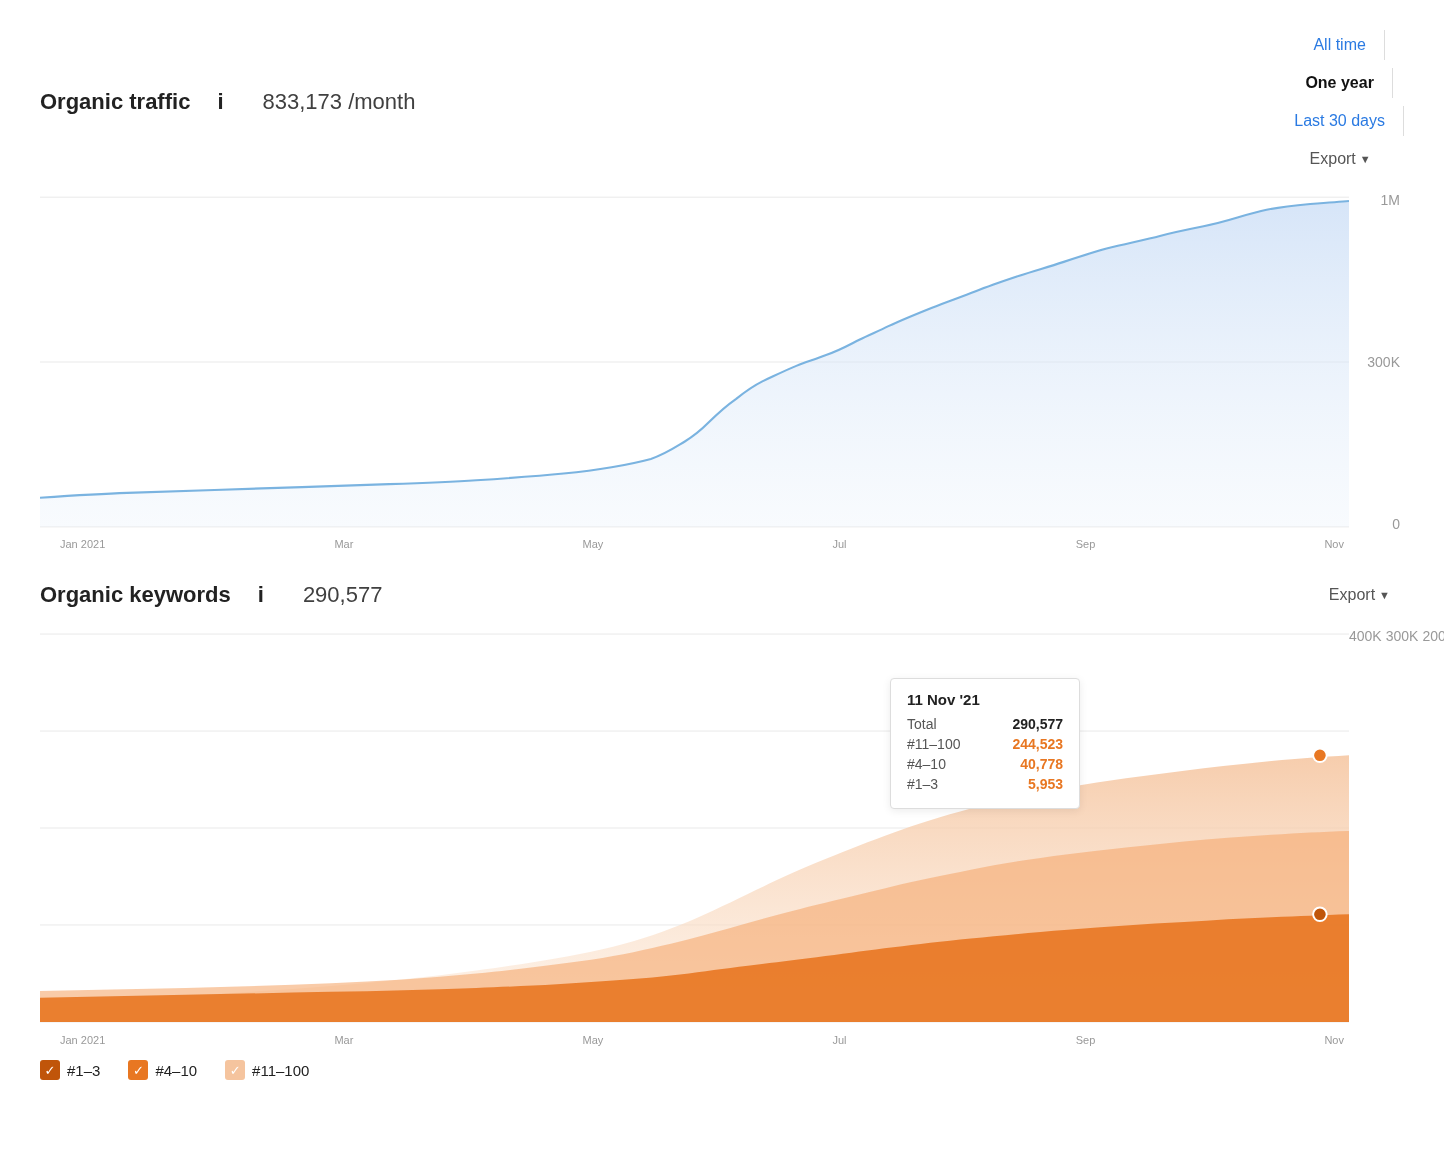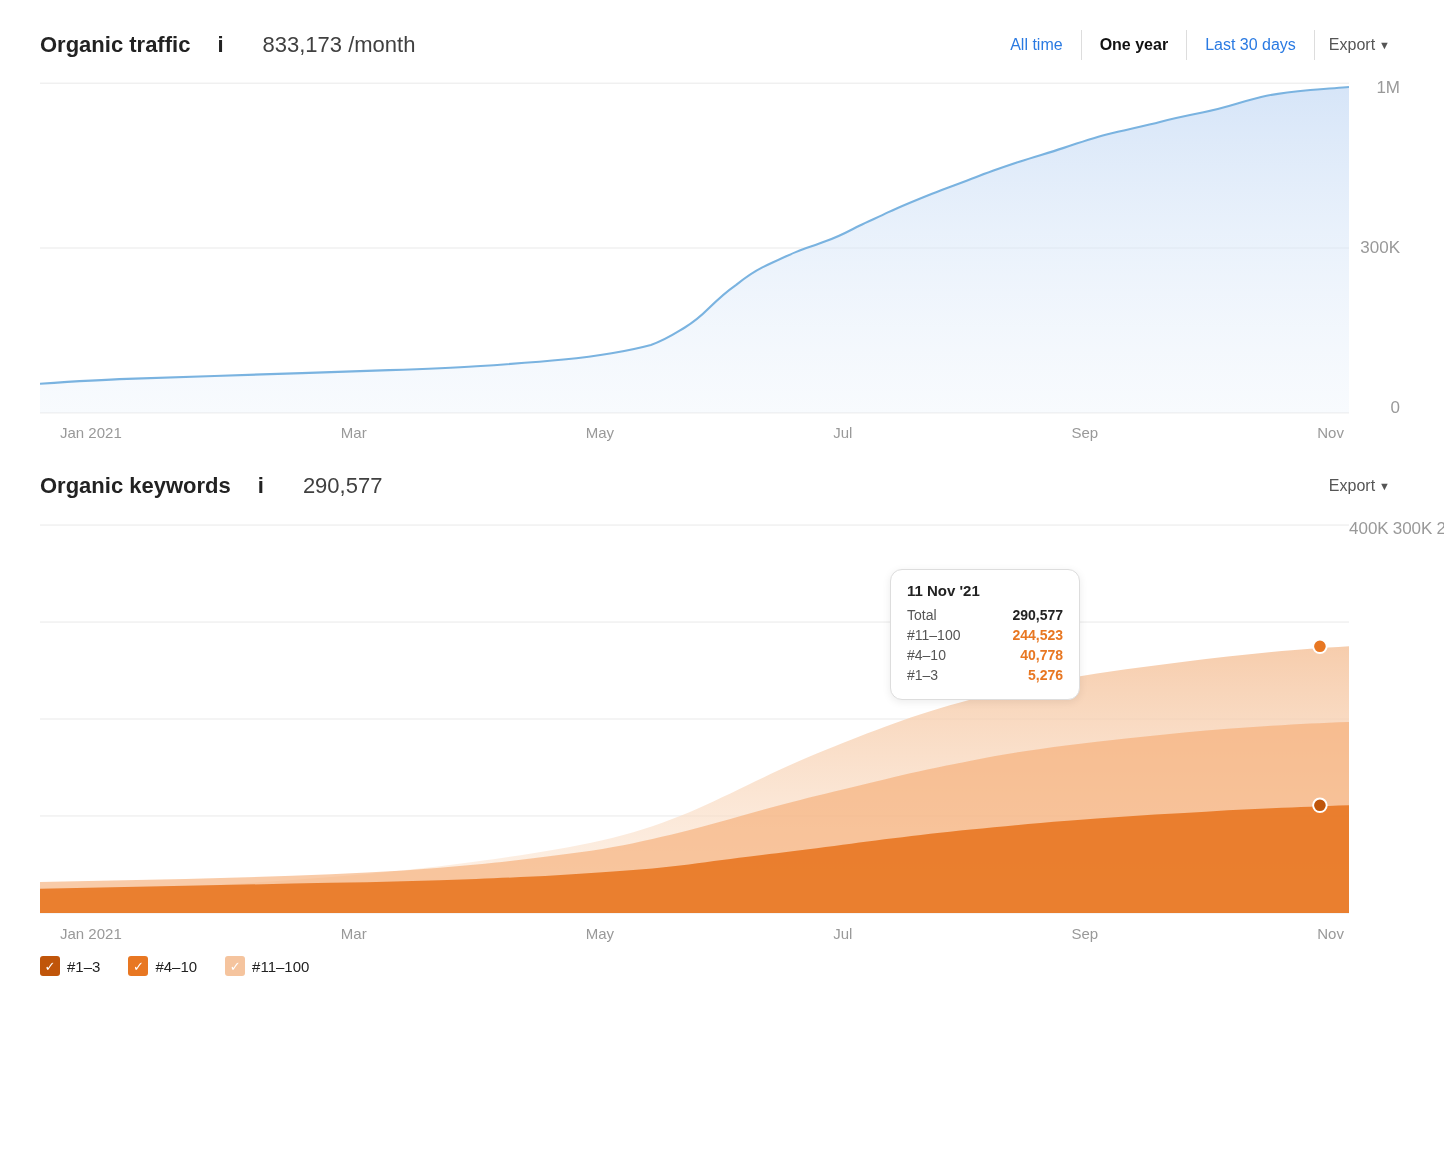--- a/index.html
+++ b/index.html
@@ -31,21 +31,22 @@
     }
     .title-left {
       display: flex;
       align-items: baseline;
       gap: 27px;
     }
 
     .time-filters {
       display: flex;
       align-items: center;
-      gap: 0;
+      gap: 8px;
+      flex-direction: column;
     }
     .time-filter-btn {
       background: none;
       border: none;
       cursor: pointer;
       font-size: 16px;
       color: #2a7ae2;
       padding: 6px 18px;
       border-right: 1px solid #ddd;
     }
@@ -71,31 +72,31 @@
       font-size: 11px;
     }
 
     
     .chart-container {
       position: relative;
       width: 100%;
       margin-bottom: 10px;
     }
     .y-label {
-      font-size: 17px;
+      font-size: 14px;
       color: #999;
       text-align: right;
       padding-right: 4px;
     }
 
     .x-axis-labels {
       display: flex;
       justify-content: space-between;
       padding: 6px 60px 0 20px;
-      font-size: 15px;
+      font-size: 11px;
       color: #999;
     }
 
     .chart-row {
       display: flex;
       position: relative;
     }
     .chart-svg-area {
       flex: 1;
       position: relative;
@@ -104,21 +105,21 @@
     
     .section2 {
       margin-top: 30px;
     }
 
     
     .tooltip-box {
       position: absolute;
       background: #fff;
       border: 1px solid #ddd;
-      border-radius: 12px;
+      border-radius: 4px;
       padding: 12px 16px;
       font-size: 14px;
       min-width: 190px;
       box-shadow: 0 2px 8px rgba(0,0,0,0.08);
       pointer-events: none;
     }
     .tooltip-date {
       font-weight: 700;
       font-size: 15px;
       margin-bottom: 8px;
@@ -376,21 +377,21 @@
           <div class="tooltip-row">
             <span class="label">#11–100</span>
             <span class="value orange">244,523</span>
           </div>
           <div class="tooltip-row">
             <span class="label">#4–10</span>
             <span class="value orange">40,778</span>
           </div>
           <div class="tooltip-row">
             <span class="label">#1–3</span>
-            <span class="value orange">5,276</span>
+            <span class="value orange">5,953</span>
           </div>
         </div>
       </div>
 
       <div style="width:55px; display:flex; flex-direction:row; justify-content:space-between; height:400px;">
         <span class="y-label">400K</span>
         <span class="y-label">300K</span>
         <span class="y-label">200K</span>
         <span class="y-label">100K</span>
         <span class="y-label">0</span>

